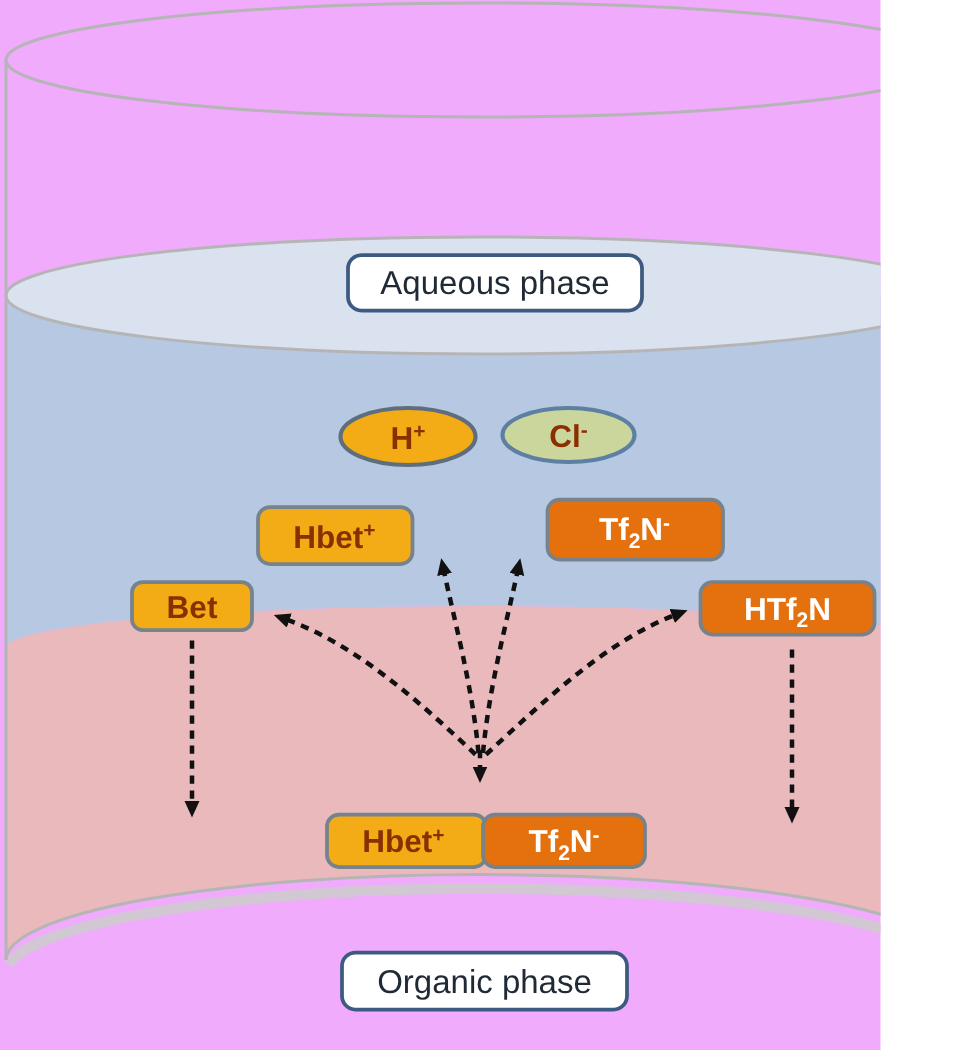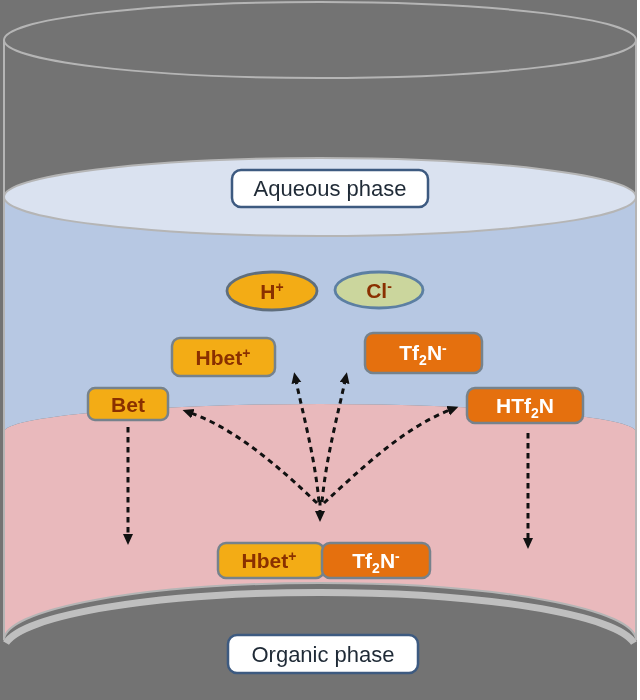--- a/index.html
+++ b/index.html
@@ -1,16 +1,16 @@
 <!DOCTYPE html>
 <html style="--aqueous-surface: #dae2f0; --aqueous-body: #b7c8e3; --organic-body: #e9b9bc; --glass-outline: #b5b5b5; --shadow: #cccccc; --label-border: #3d5a80; --label-text: #1f2a36; --yellow-fill: #f3ac15; --yellow-text: #8a3000; --orange-fill: #e5700e; --orange-text: #ffffff; --green-fill: #cbd69d; --green-border: #5c7fa2; --gold-border: #5f6e7d; --chip-border: #76828c; --arrow: #111111;"><head>
 <meta charset="utf-8">
 <style>
   html,body{margin:0;padding:0;background:#ffffff;}
-  .stage{position:relative;width:637px;height:700px;background:#737373;overflow:hidden;
+  .stage{position:relative;width:587px;height:700px;background:#f0abfc;overflow:hidden;
          font-family:"Liberation Sans", sans-serif;}
   svg{display:block;}
   .glass{stroke:var(--glass-outline,#b5b5b5);stroke-width:2;fill:none;}
   .aq-body{fill:var(--aqueous-body,#b7c8e3);}
   .aq-surface{fill:var(--aqueous-surface,#dae2f0);stroke:var(--glass-outline,#b5b5b5);stroke-width:2;}
   .org-body{fill:var(--organic-body,#e9b9bc);}
   .bottom-shadow{stroke:var(--shadow,#cccccc);stroke-width:7;fill:none;opacity:.85;}
   .label-box{fill:#ffffff;stroke:var(--label-border,#3d5a80);stroke-width:2.5;}
   .label-text{fill:var(--label-text,#1f2a36);font-size:22px;text-anchor:middle;}
   .yellow-chip{fill:var(--yellow-fill,#f3ac15);stroke:var(--chip-border,#76828c);stroke-width:2.5;}

